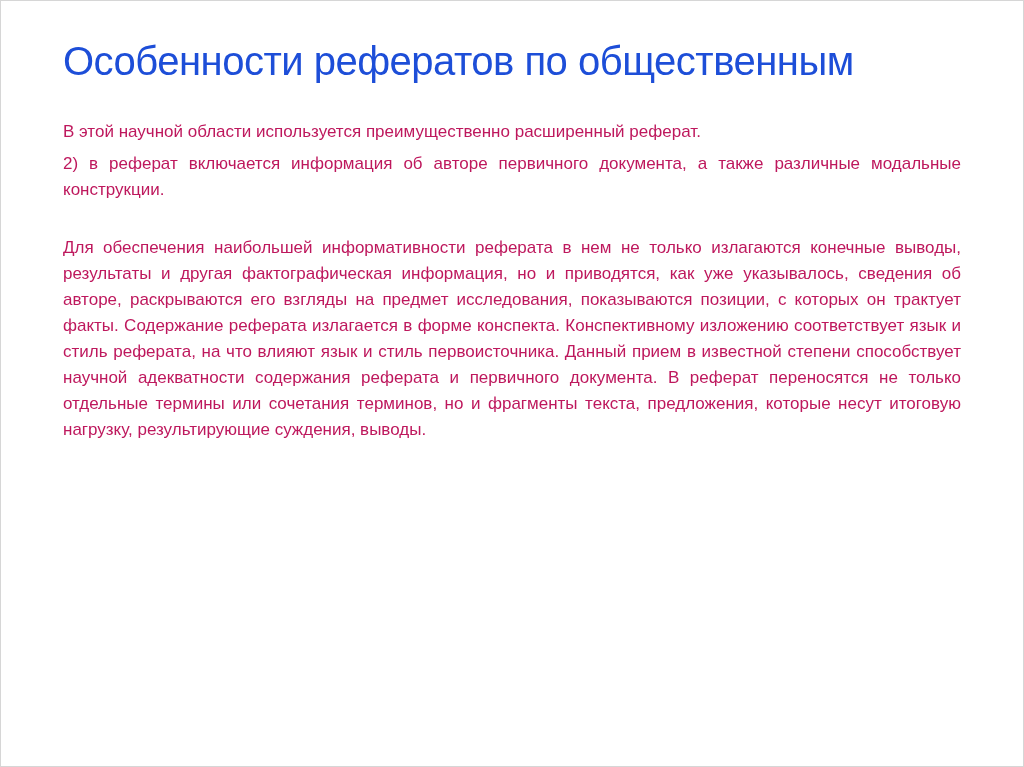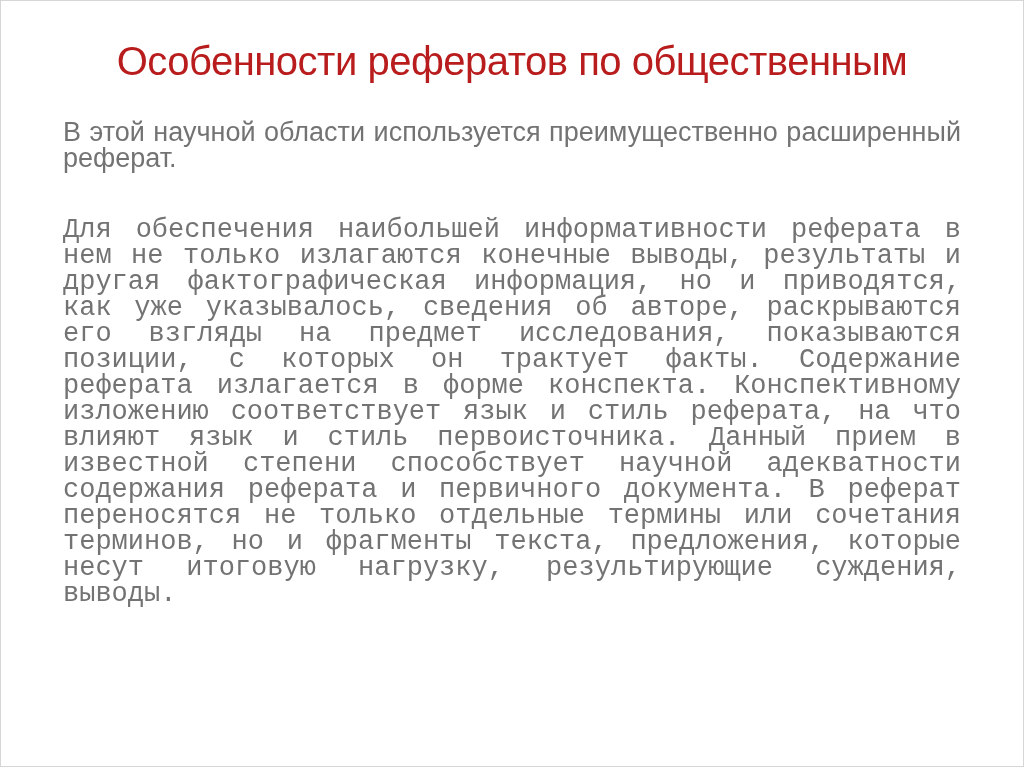--- a/index.html
+++ b/index.html
@@ -12,49 +12,48 @@
     position: relative;
     width: 1024px;
     height: 767px;
     box-sizing: border-box;
     background: #ffffff;
     border: 1px solid #d6d6d6;
     overflow: hidden;
   }
   .title {
     margin: 33px 62px 0;
-    text-align: center;
-    color: #b91c1c;
+    color: #1d4ed8;
     font-size: 40px;
     line-height: 55px;
     font-weight: 400;
     letter-spacing: -0.5px;
   }
   .title .title-line {
     display: block;
   }
   .body {
     margin: 30px 62px 0;
-    color: #737373;
-    font-size: 27px;
+    color: #be185d;
+    font-size: 17px;
     line-height: 26px;
   }
   .body p.para {
     margin: 0 0 6px 0;
     text-align: justify;
   }
   .body p.para.gap {
-    margin-top: 46px;
-    font-family: Liberation Mono, monospace;
+    margin-top: 32px;
   }
 </style>
 </head>
 <body>
 
 <div class="slide">
   <h1 class="title">
     <span class="title-line">Особенности рефератов по общественным</span>
   </h1>
   <div class="body">
       <p class="para">В этой научной области используется преимущественно расширенный реферат.</p>
+      <p class="para">2) в реферат включается информация об авторе первичного документа, а также различные модальные конструкции.</p>
       <p class="para gap">Для обеспечения наибольшей информативности реферата в нем не только излагаются конечные выводы, результаты и другая фактографическая информация, но и приводятся, как уже указывалось, сведения об авторе, раскрываются его взгляды на предмет исследования, показываются позиции, с которых он трактует факты. Содержание реферата излагается в форме конспекта. Конспективному изложению соответствует язык и стиль реферата, на что влияют язык и стиль первоисточника. Данный прием в известной степени способствует научной адекватности содержания реферата и первичного документа. В реферат переносятся не только отдельные термины или сочетания терминов, но и фрагменты текста, предложения, которые несут итоговую нагрузку, результирующие суждения, выводы.</p>
     </div>
 </div>
 
 </body></html>

